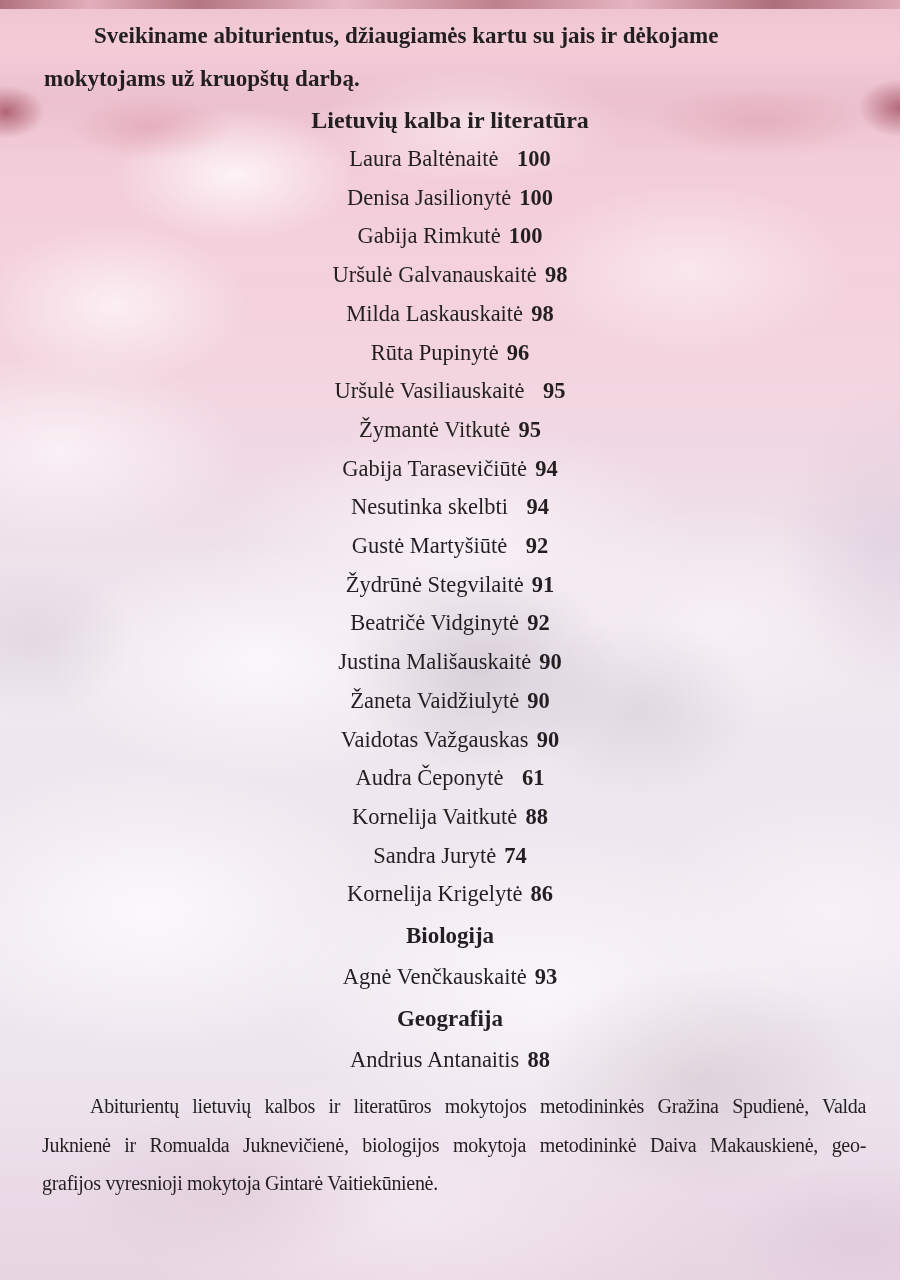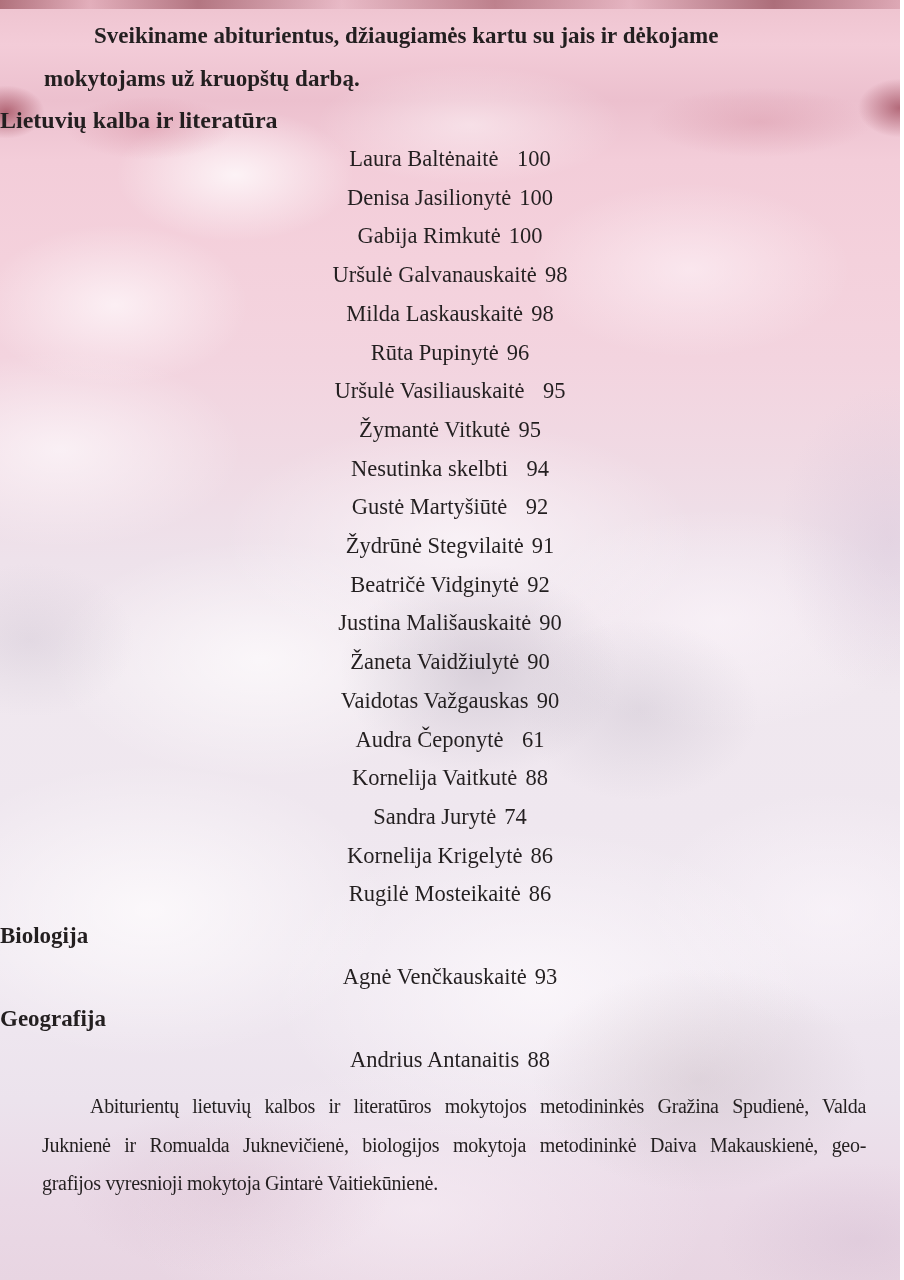--- a/index.html
+++ b/index.html
@@ -67,38 +67,38 @@
     margin: 0 70px 0 44px;
     font-weight: bold;
     font-size: 23px;
     line-height: 43px;
   }
   .intro-line { display: block; white-space: nowrap; }
   .intro-line.first { text-indent: 50px; }
 
   .section-title {
     margin: 0;
-    text-align: left;
+    text-align: center;
     font-weight: bold;
     font-size: 24px;
     line-height: 40px;
   }
   .section-title.major {
     font-size: 23px;
     line-height: 44px;
   }
 
   .results-list { margin: 0; }
   .result-row {
     text-align: center;
     font-size: 22.5px;
     line-height: 38.7px;
     white-space: nowrap;
   }
-  .student-score { margin-left: 0.36em; }
+  .student-score { margin-left: 0.36em; font-weight: bold; }
   .result-row.wide .student-score { margin-left: 0.82em; }
 
   .footer {
     margin: 8px 34px 0 42px;
     font-size: 20px;
     line-height: 38.5px;
     letter-spacing: -0.3px;
   }
   .footer-line { display: block; }
   .footer-line.justify { text-align: justify; text-align-last: justify; }
@@ -120,32 +120,32 @@
     <h2 class="section-title">Lietuvių kalba ir literatūra</h2>
     <div class="results-list">
         <div class="result-row wide"><span class="student-name">Laura Baltėnaitė</span><span class="student-score">100</span></div>
         <div class="result-row"><span class="student-name">Denisa Jasilionytė</span><span class="student-score">100</span></div>
         <div class="result-row"><span class="student-name">Gabija Rimkutė</span><span class="student-score">100</span></div>
         <div class="result-row"><span class="student-name">Uršulė Galvanauskaitė</span><span class="student-score">98</span></div>
         <div class="result-row"><span class="student-name">Milda Laskauskaitė</span><span class="student-score">98</span></div>
         <div class="result-row"><span class="student-name">Rūta Pupinytė</span><span class="student-score">96</span></div>
         <div class="result-row wide"><span class="student-name">Uršulė Vasiliauskaitė</span><span class="student-score">95</span></div>
         <div class="result-row"><span class="student-name">Žymantė Vitkutė</span><span class="student-score">95</span></div>
+        <div class="result-row"><span class="student-name">Gabija Tarasevičiūtė</span><span class="student-score">94</span></div>
         <div class="result-row wide"><span class="student-name">Nesutinka skelbti</span><span class="student-score">94</span></div>
         <div class="result-row wide"><span class="student-name">Gustė Martyšiūtė</span><span class="student-score">92</span></div>
         <div class="result-row"><span class="student-name">Žydrūnė Stegvilaitė</span><span class="student-score">91</span></div>
         <div class="result-row"><span class="student-name">Beatričė Vidginytė</span><span class="student-score">92</span></div>
         <div class="result-row"><span class="student-name">Justina Mališauskaitė</span><span class="student-score">90</span></div>
         <div class="result-row"><span class="student-name">Žaneta Vaidžiulytė</span><span class="student-score">90</span></div>
         <div class="result-row"><span class="student-name">Vaidotas Važgauskas</span><span class="student-score">90</span></div>
         <div class="result-row wide"><span class="student-name">Audra Čeponytė</span><span class="student-score">61</span></div>
         <div class="result-row"><span class="student-name">Kornelija Vaitkutė</span><span class="student-score">88</span></div>
         <div class="result-row"><span class="student-name">Sandra Jurytė</span><span class="student-score">74</span></div>
         <div class="result-row"><span class="student-name">Kornelija Krigelytė</span><span class="student-score">86</span></div>
-        <div class="result-row"><span class="student-name">Rugilė Mosteikaitė</span><span class="student-score">86</span></div>
       </div>
 
     <h2 class="section-title major">Biologija</h2>
     <div class="results-list">
         <div class="result-row"><span class="student-name">Agnė Venčkauskaitė</span><span class="student-score">93</span></div>
       </div>
 
     <h2 class="section-title major">Geografija</h2>
     <div class="results-list">
         <div class="result-row"><span class="student-name">Andrius Antanaitis</span><span class="student-score">88</span></div>

